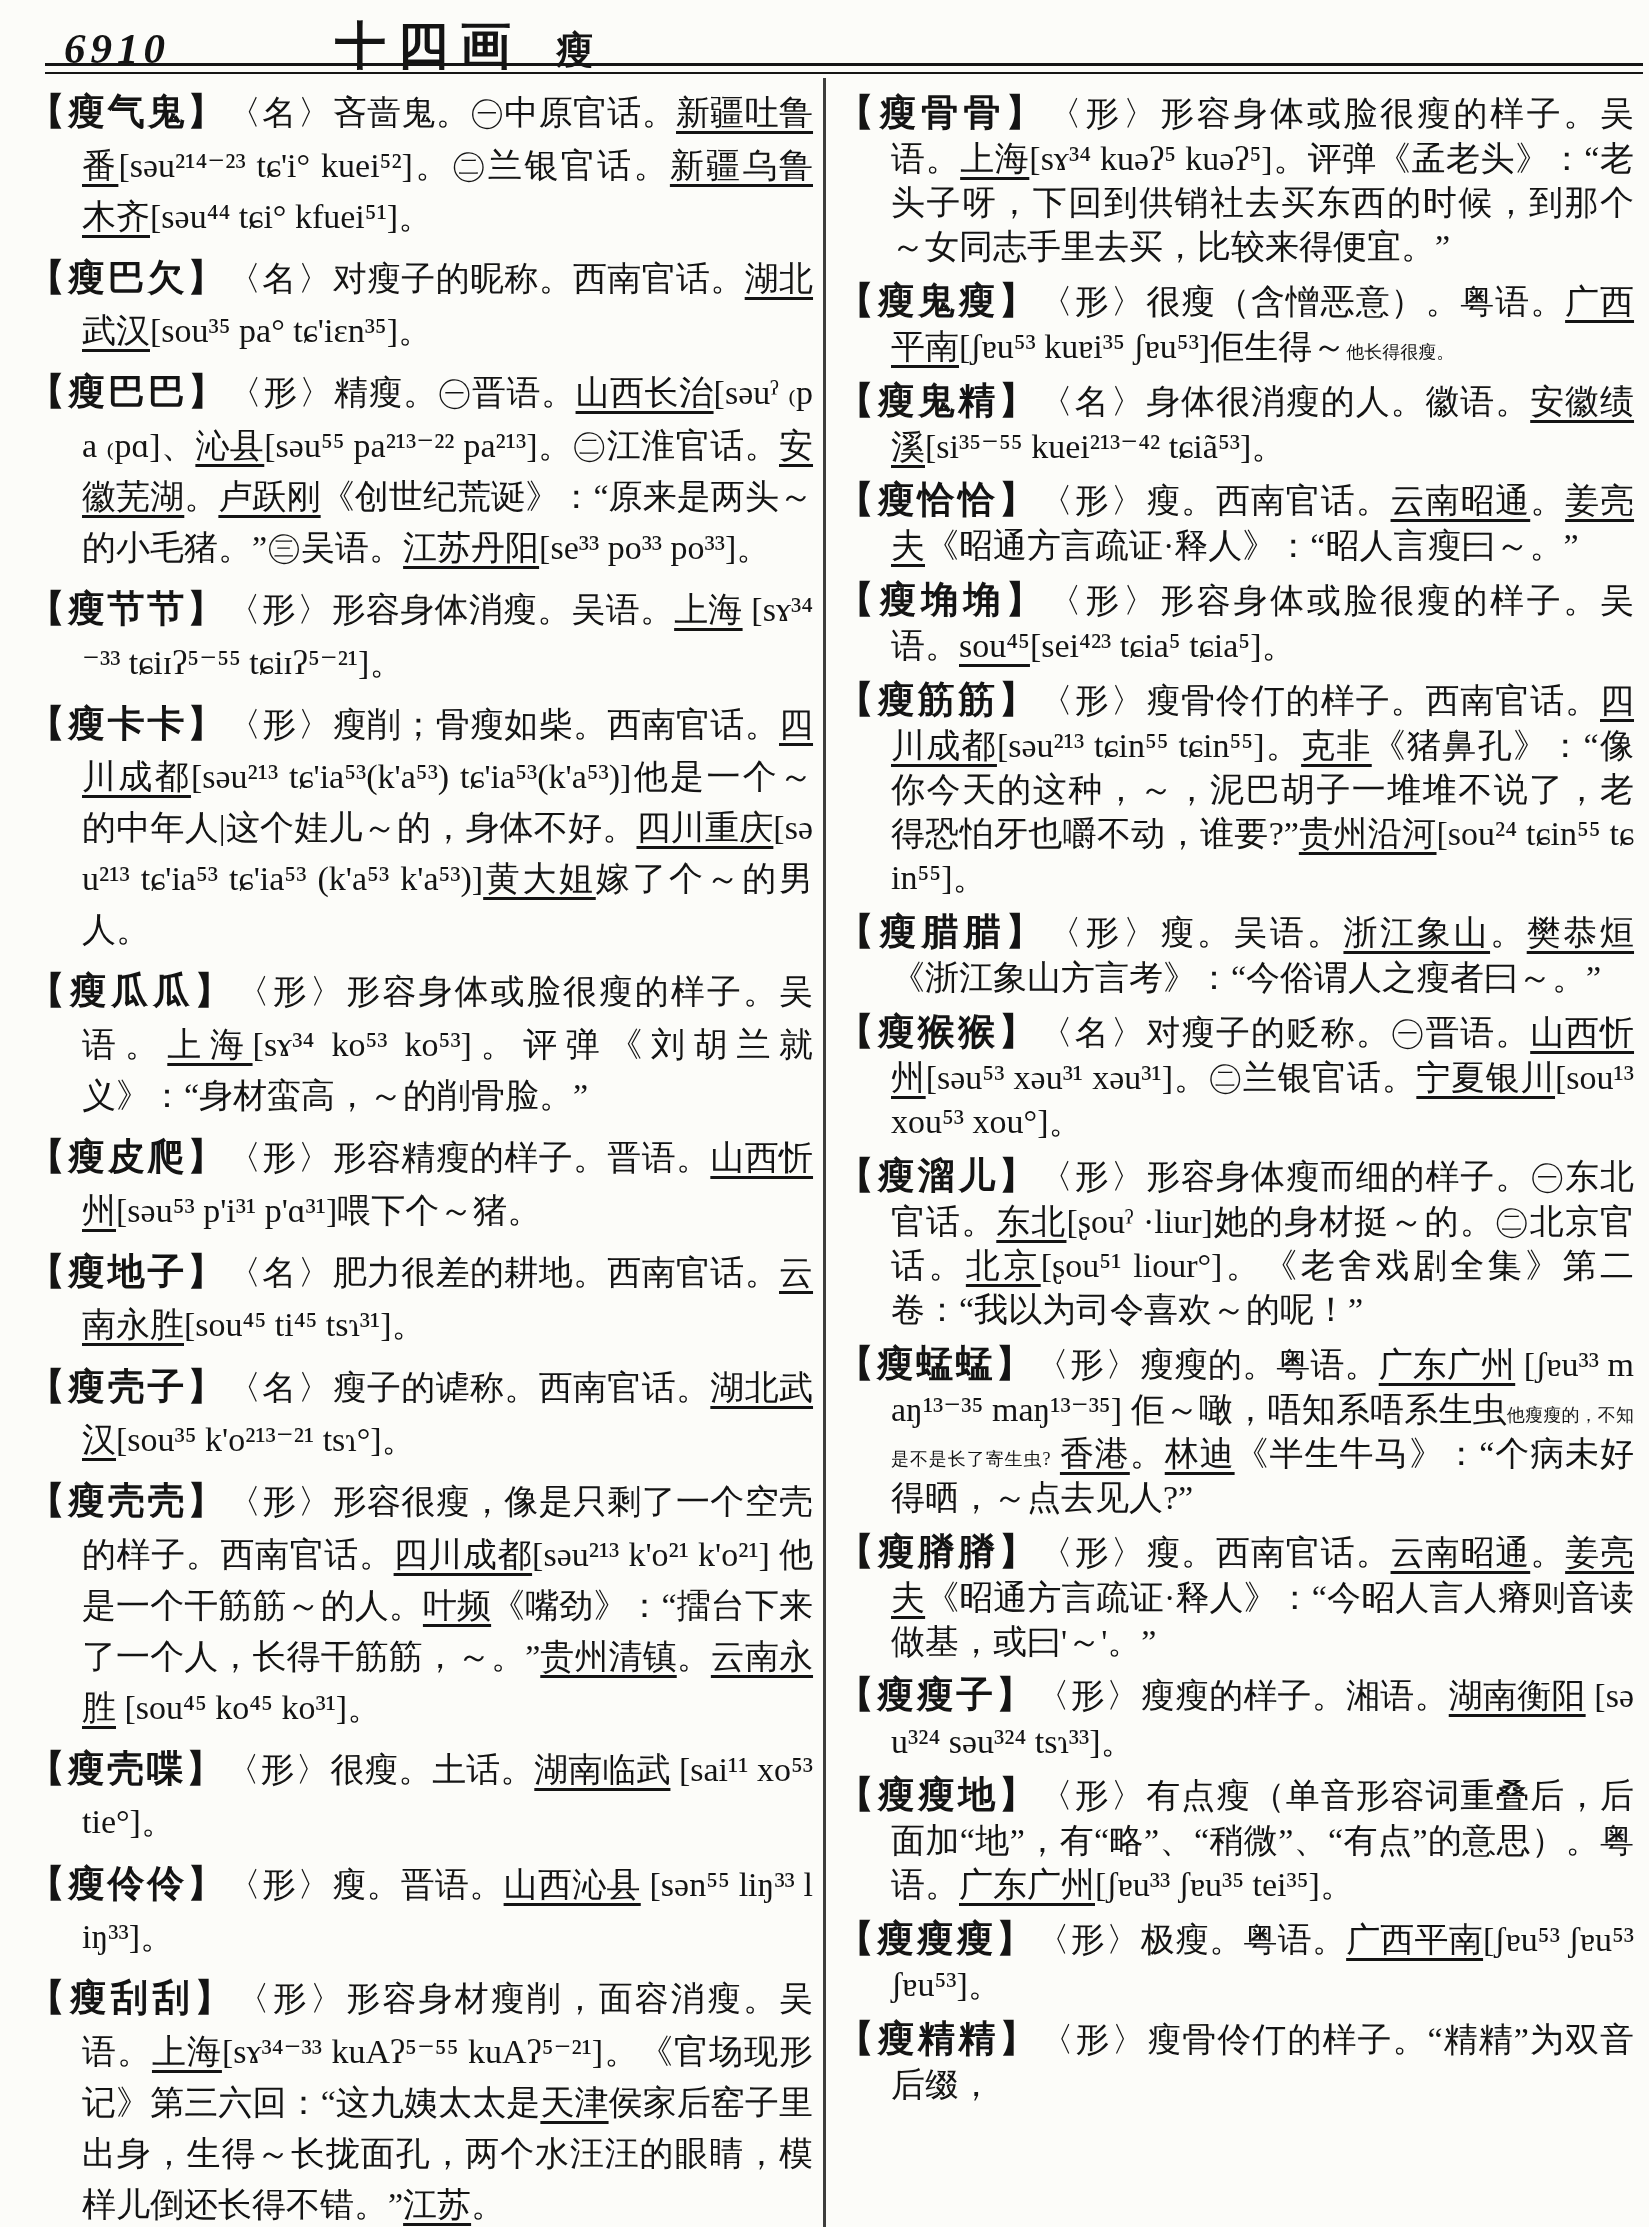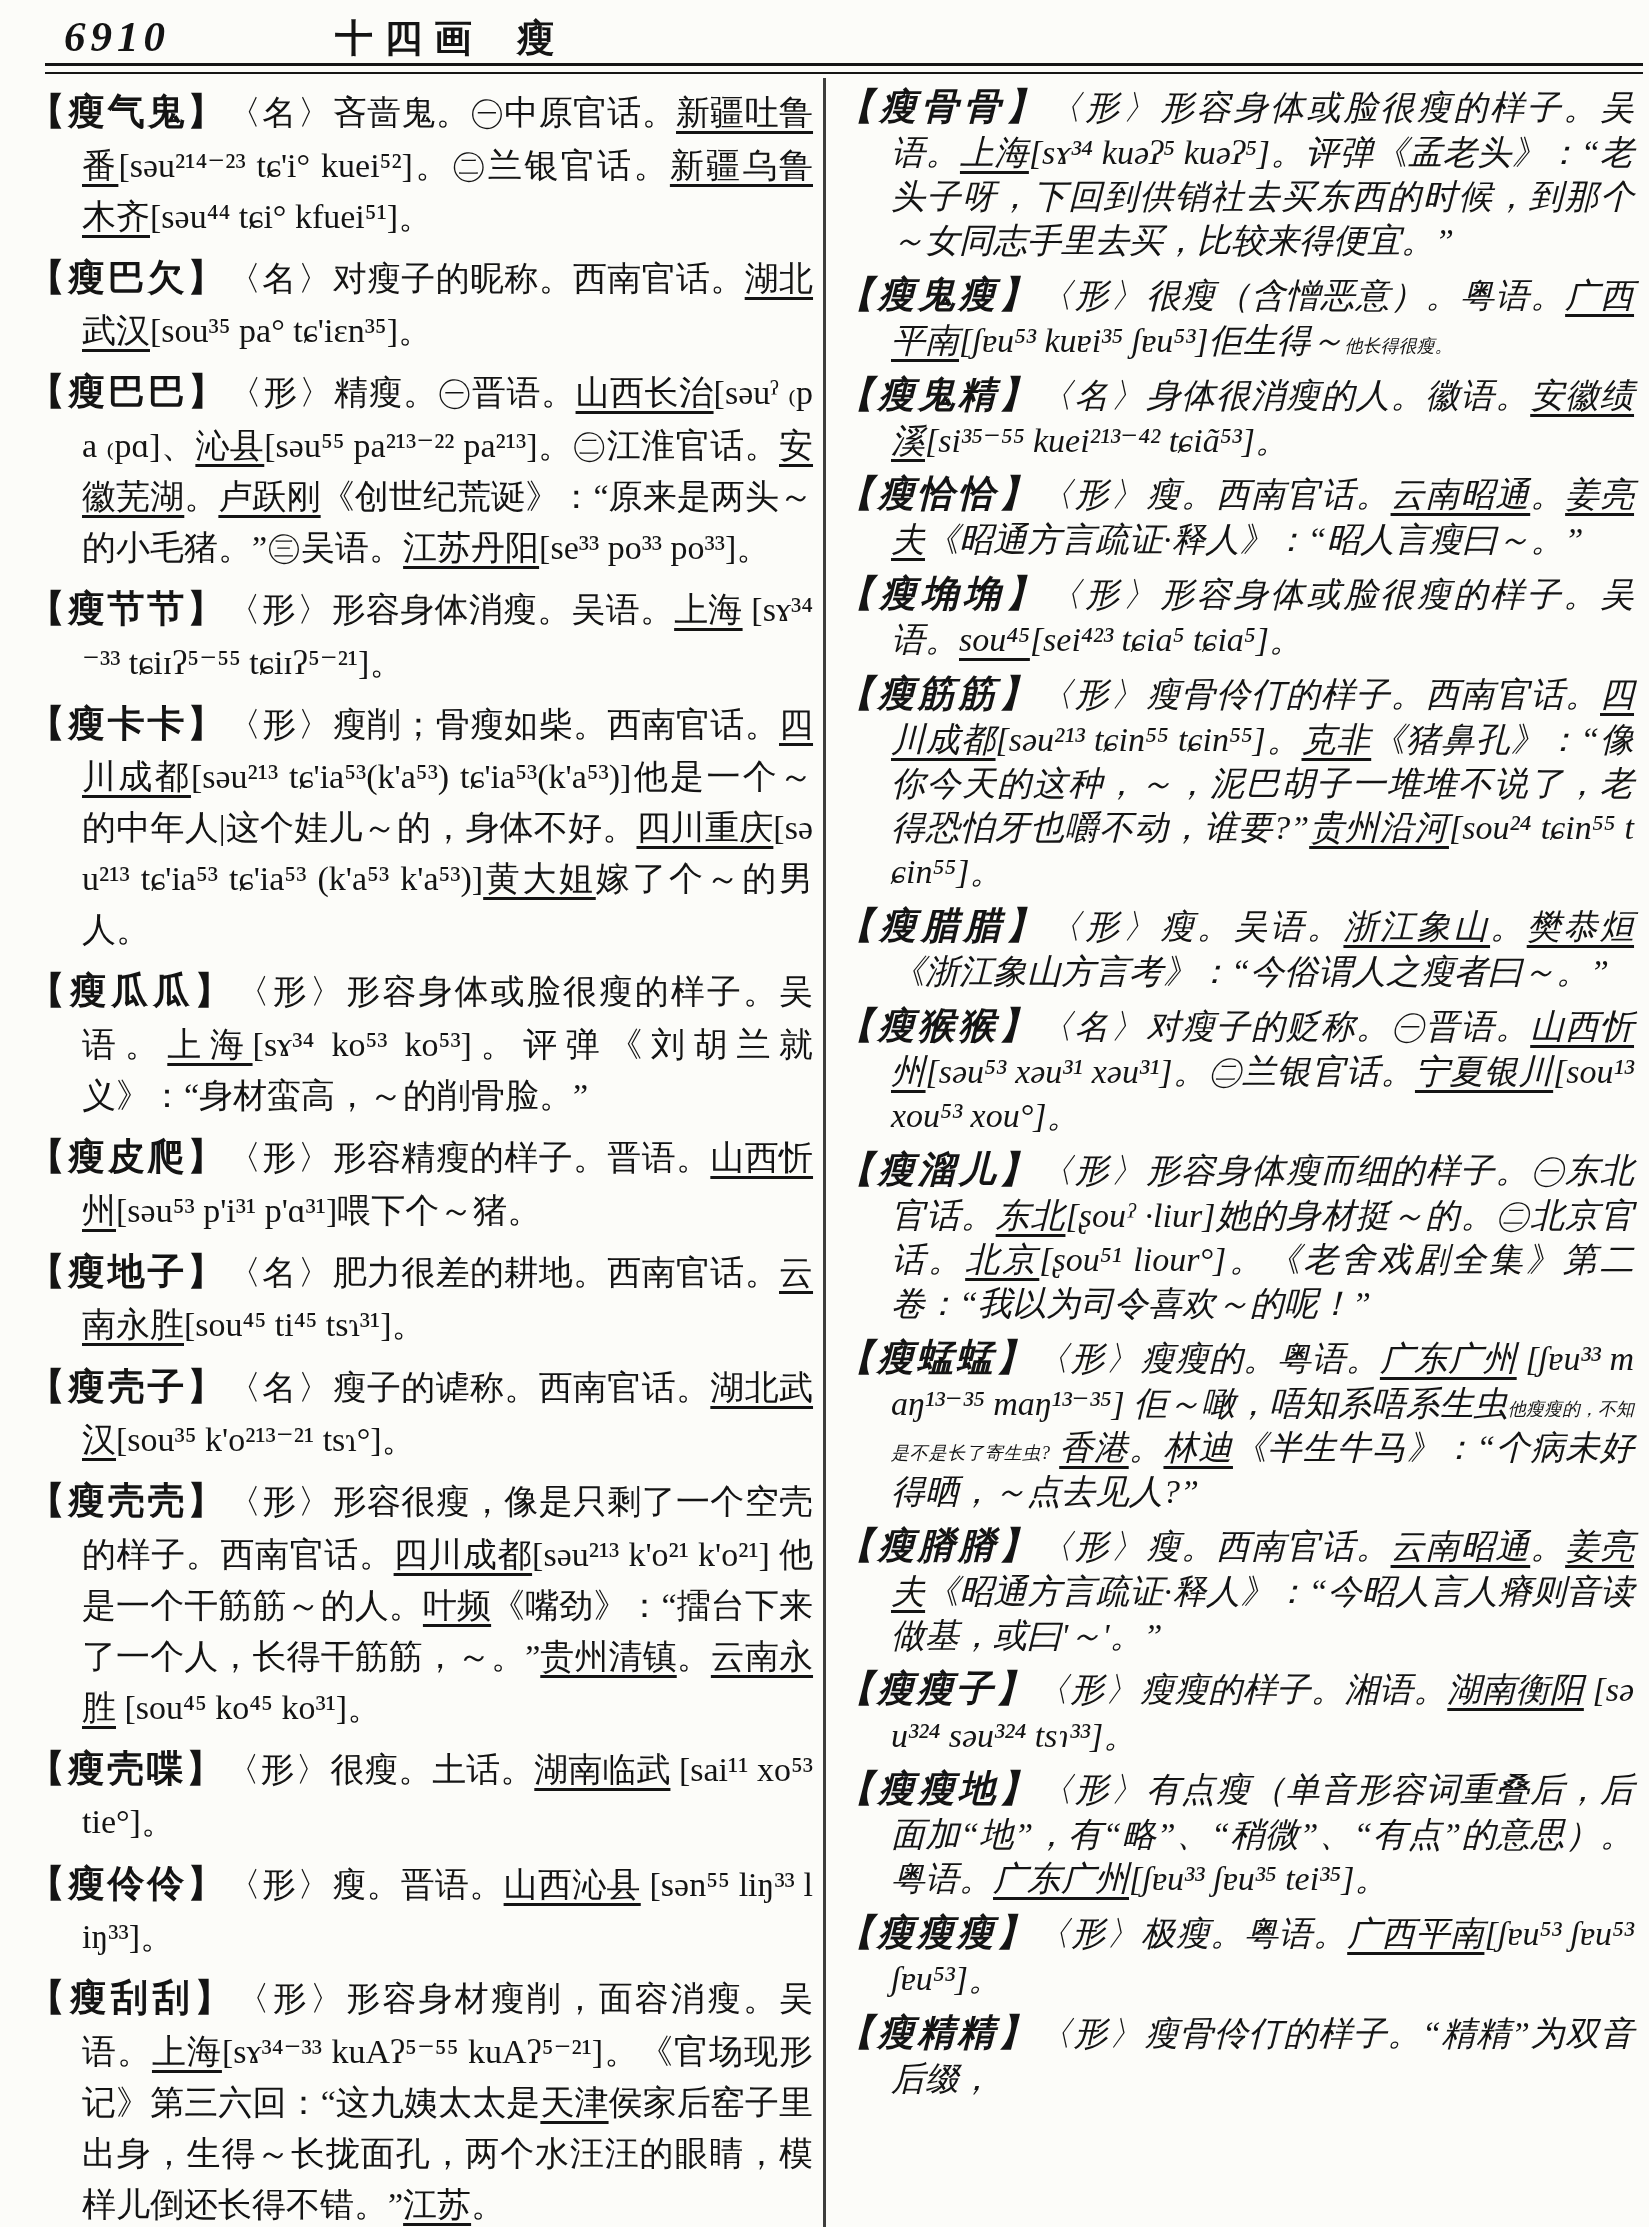--- a/index.html
+++ b/index.html
@@ -14,38 +14,38 @@
   }
   .header{
     position:absolute;top:11.5px;left:64px;right:16.5px;
     display:flex;align-items:baseline;
   }
   .page-num{
     font-size:43px;font-weight:bold;letter-spacing:5px;
     font-style:italic;
   }
   .section{
-    margin-left:165px;font-size:38px;font-weight:bold;letter-spacing:11.5px;
+    margin-left:165px;font-size:51px;font-weight:bold;letter-spacing:11.5px;
   }
   .radical{
     margin-left:33px;font-size:38px;font-weight:bold;
   }
   .rule{
     position:absolute;top:63px;left:45px;right:6.6px;height:5.8px;
     border-top:3.3px solid #161616;border-bottom:2.5px solid #161616;
   }
   .divider{
     position:absolute;left:823px;top:78px;width:2.5px;height:2149px;
     background:#1b1b1b;opacity:.85;
   }
   .col{
     position:absolute;top:84px;
   }
   .col-left{left:28px;width:785px;}
-  .col-right{left:837px;top:83px;width:797px;font-style:italic;}
+  .col-right{left:837px;top:89px;width:797px;}
   .entry{
     font-size:34px;line-height:1.5;
     text-align:justify;
     padding-left:54px;text-indent:-54px;
     margin:0 0 8.2px 0;
     word-break:break-all;
   }
   .col-right .entry{line-height:1.3;margin-bottom:7.4px;}
   .head{font-weight:bold;font-size:37px;letter-spacing:2.5px;}
   .pos{letter-spacing:0.8px;}

